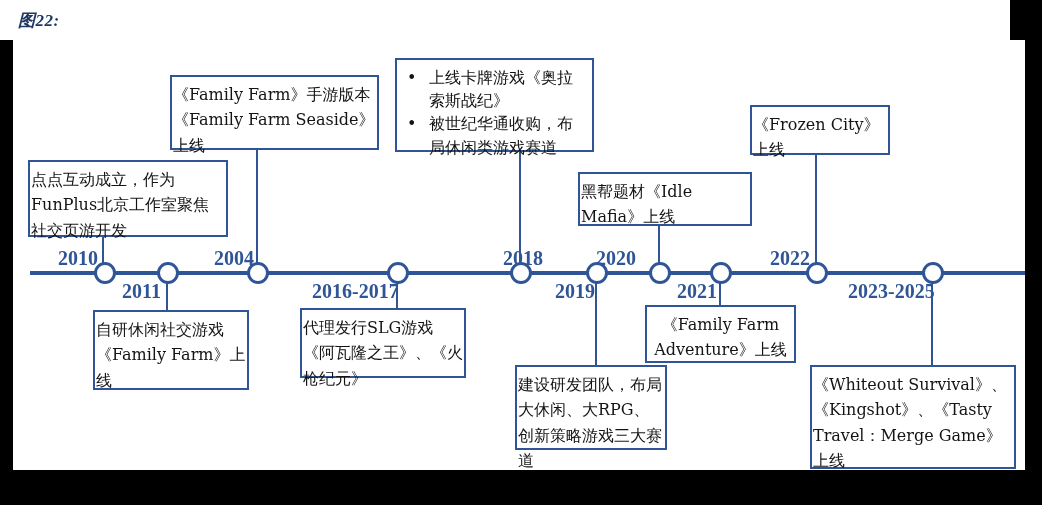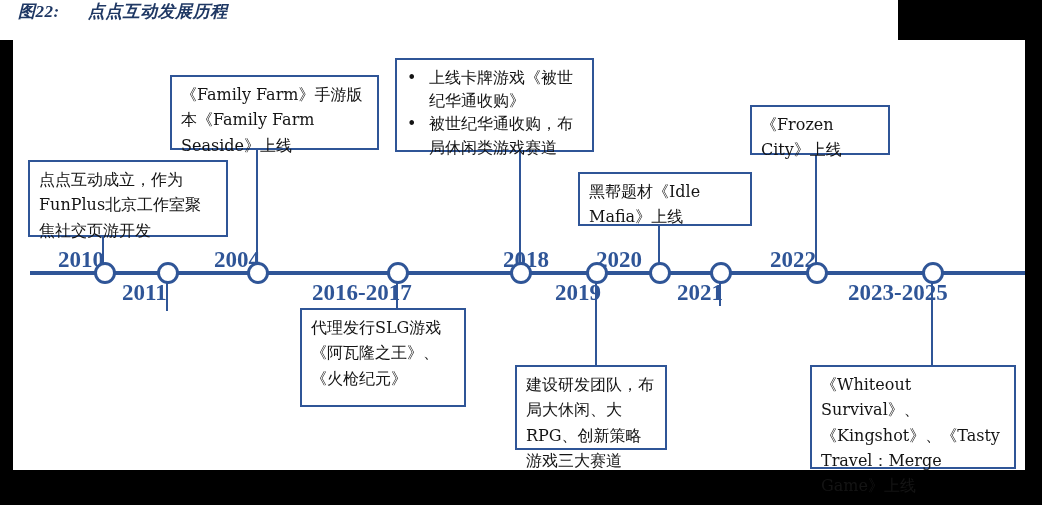--- a/index.html
+++ b/index.html
@@ -1,31 +1,31 @@
 <!DOCTYPE html>
 <html><head>
 <meta charset="utf-8">
 <style>
   html,body{margin:0;padding:0;background:#000;}
   .stage{position:relative;width:1042px;height:505px;background:#000;overflow:hidden;
          font-family:"DejaVu Serif","Liberation Serif",serif;}
-  .title-strip{position:absolute;left:0;top:0;width:898px;height:40px;background:#fff;
-               display:flex;align-items:flex-start;padding-left:18px;box-sizing:border-box;}
+  .title-strip{position:absolute;left:0;top:0;width:1010px;height:40px;background:#fff;
+               display:flex;align-items:center;padding-left:18px;box-sizing:border-box;}
   .title-label,.title-text{font-family:"Liberation Serif",serif;font-weight:bold;font-style:italic;
                color:#1f3864;font-size:17px;letter-spacing:.5px;}
   .title-label{margin-right:28px;}
   .panel{position:absolute;left:13px;top:40px;width:1012px;height:430px;background:#fff;}
   .tl-line{position:absolute;left:30px;top:271px;width:995px;height:4px;background:#2f5597;z-index:2;}
   .conn{position:absolute;width:2px;background:#2f5597;z-index:1;}
   .node{position:absolute;width:22px;height:22px;border-radius:50%;background:#fff;
         border:3.5px solid #2f5597;box-sizing:border-box;top:262px;z-index:3;}
   .year{position:absolute;font-family:"Liberation Serif",serif;font-weight:bold;color:#2f5597;
-        font-size:23px;z-index:2;white-space:nowrap;text-align:center;}
+        font-size:20px;z-index:2;white-space:nowrap;text-align:center;}
   .evbox{position:absolute;background:#fff;border:2px solid #2f5597;box-sizing:border-box;
-         padding:5px 9px;font-size:16px;line-height:1.58;color:#141414;z-index:2;}
+         padding:5px 1px;font-size:16px;line-height:1.58;color:#141414;z-index:2;}
   .brow{display:flex;line-height:1.45;}
   .bdot{width:22px;flex:none;}
   .btxt{flex:1;}
   
   .n0{left:94px}.n1{left:157px}.n2{left:247px}.n3{left:387px}.n4{left:510px}
   .n5{left:586px}.n6{left:649px}.n7{left:710px}.n8{left:806px}.n9{left:922px}
   .y0{left:58px;top:247px}.y1{left:122px;top:280px}.y2{left:214px;top:247px}
   .y3{left:312px;top:280px}.y4{left:503px;top:247px}.y5{left:555px;top:280px}
   .y6{left:596px;top:247px}.y7{left:677px;top:280px}.y8{left:770px;top:247px}
   .y9{left:848px;top:280px}
@@ -34,33 +34,32 @@
   .c8{left:815px;top:154px;height:114px}
   .c1{left:166px;top:278px;height:33px}.c3{left:396px;top:278px;height:31px}
   .c5{left:595px;top:278px;height:88px}.c7{left:719px;top:278px;height:28px}
   .c9{left:931px;top:278px;height:88px}
   .b0{left:28px;top:160px;width:200px;height:77px}
   .b2{left:170px;top:75px;width:209px;height:75px}
   .b4{left:395px;top:58px;width:199px;height:94px;padding:6px 6px 6px 10px}
   .b6{left:578px;top:172px;width:174px;height:54px}
   .b8{left:750px;top:105px;width:140px;height:50px}
   .b1{left:93px;top:310px;width:156px;height:80px}
-  .b3{left:300px;top:308px;width:166px;height:99px}
+  .b3{left:300px;top:308px;width:166px;height:70px}
   .b5{left:515px;top:365px;width:152px;height:85px}
   .b7{left:645px;top:305px;width:151px;height:58px;text-align:center}
   .b9{left:810px;top:365px;width:206px;height:104px}
 </style>
 </head>
 <body>
 
 <div class="stage">
 
   <div class="title-strip">
     <span class="title-label">图22:</span>
-    <span class="title-text">点点互动发展历程</span>
   </div>
 
   <div class="panel"></div>
 
   <div class="conn c0"></div>
   <div class="conn c1"></div>
   <div class="conn c2"></div>
   <div class="conn c3"></div>
   <div class="conn c4"></div>
   <div class="conn c5"></div>
@@ -95,36 +94,42 @@
 
   <div class="evbox b0">
     <span>点点互动成立，作为FunPlus北京工作室聚焦社交页游开发</span>
   </div>
   <div class="evbox b2">
     <span>《Family Farm》手游版本《Family Farm Seaside》上线</span>
   </div>
   <div class="evbox b4">
     <div class="brow">
       <span class="bdot">•</span>
-      <span class="btxt">上线卡牌游戏《被世纪华通收购》</span>
+      <span class="btxt">上线卡牌游戏《奥拉索斯战纪》</span>
     </div>
     <div class="brow">
       <span class="bdot">•</span>
       <span class="btxt">被世纪华通收购，布局休闲类游戏赛道</span>
     </div>
   </div>
   <div class="evbox b6">
     <span>黑帮题材《Idle Mafia》上线</span>
   </div>
   <div class="evbox b8">
     <span>《Frozen City》上线</span>
   </div>
+  <div class="evbox b1">
+    <span>自研休闲社交游戏《Family Farm》上线</span>
+  </div>
   <div class="evbox b3">
     <span>代理发行SLG游戏《阿瓦隆之王》、《火枪纪元》</span>
   </div>
   <div class="evbox b5">
     <span>建设研发团队，布局大休闲、大RPG、创新策略游戏三大赛道</span>
+  </div>
+  <div class="evbox b7">
+    <span>《Family Farm Adventure》上线</span>
   </div>
   <div class="evbox b9">
     <span>《Whiteout Survival》、《Kingshot》、《Tasty Travel：Merge Game》上线</span>
   </div>
 
 </div>
 
 </body></html>

